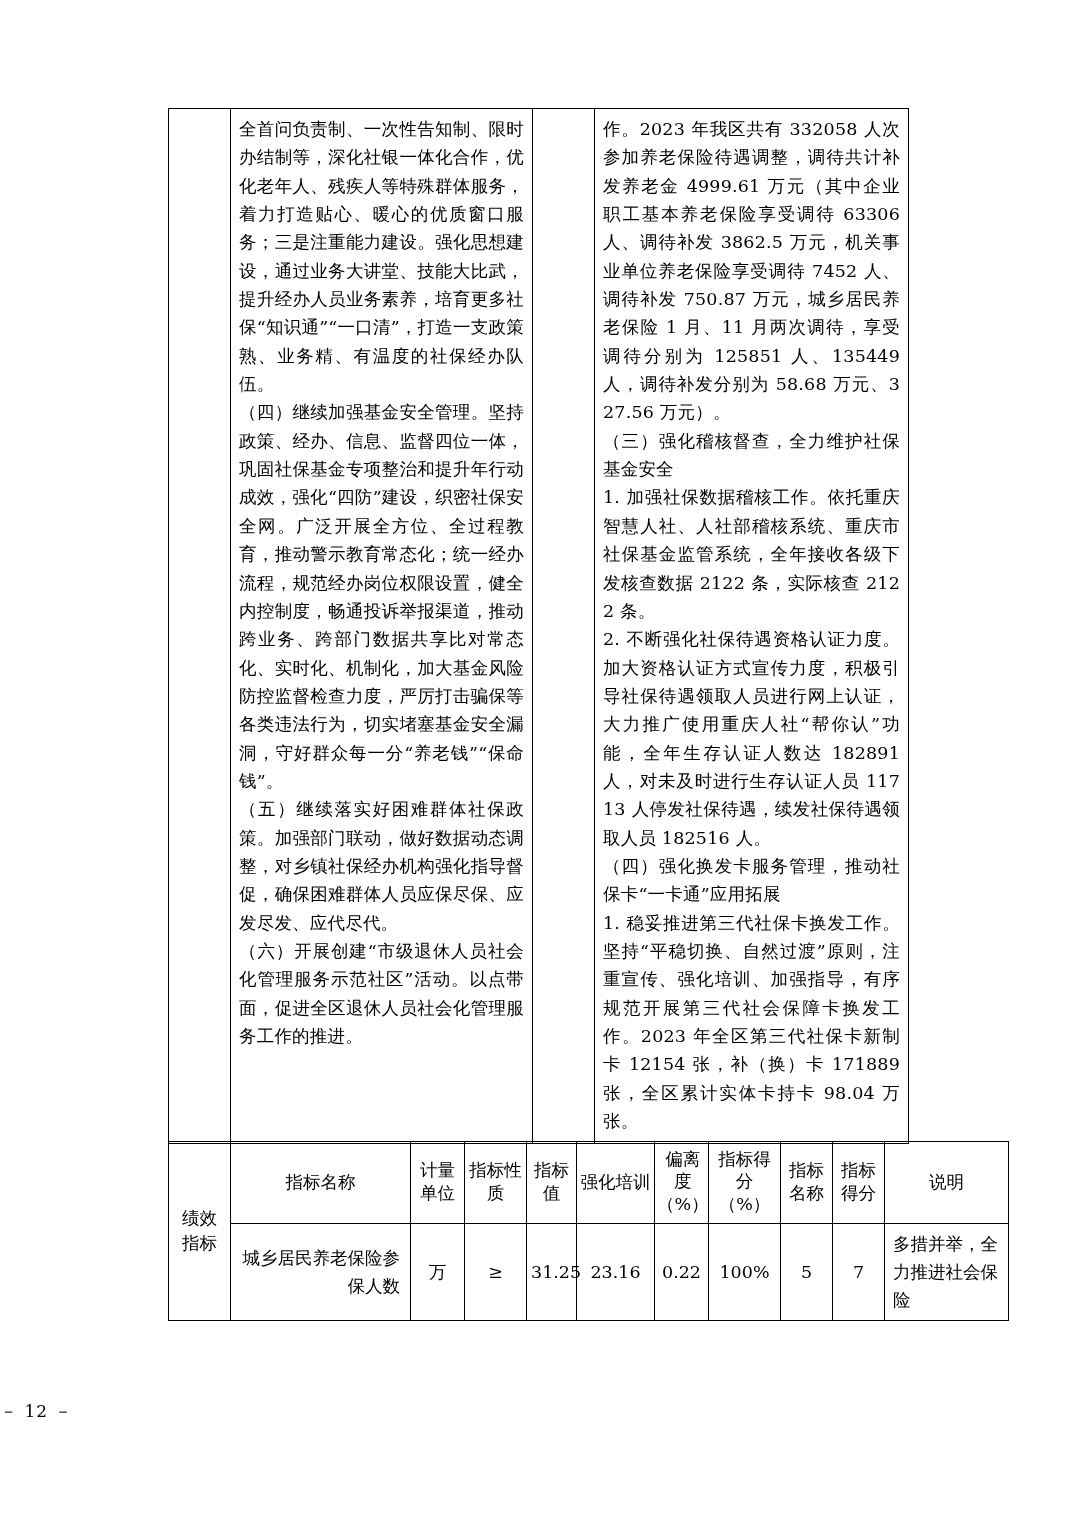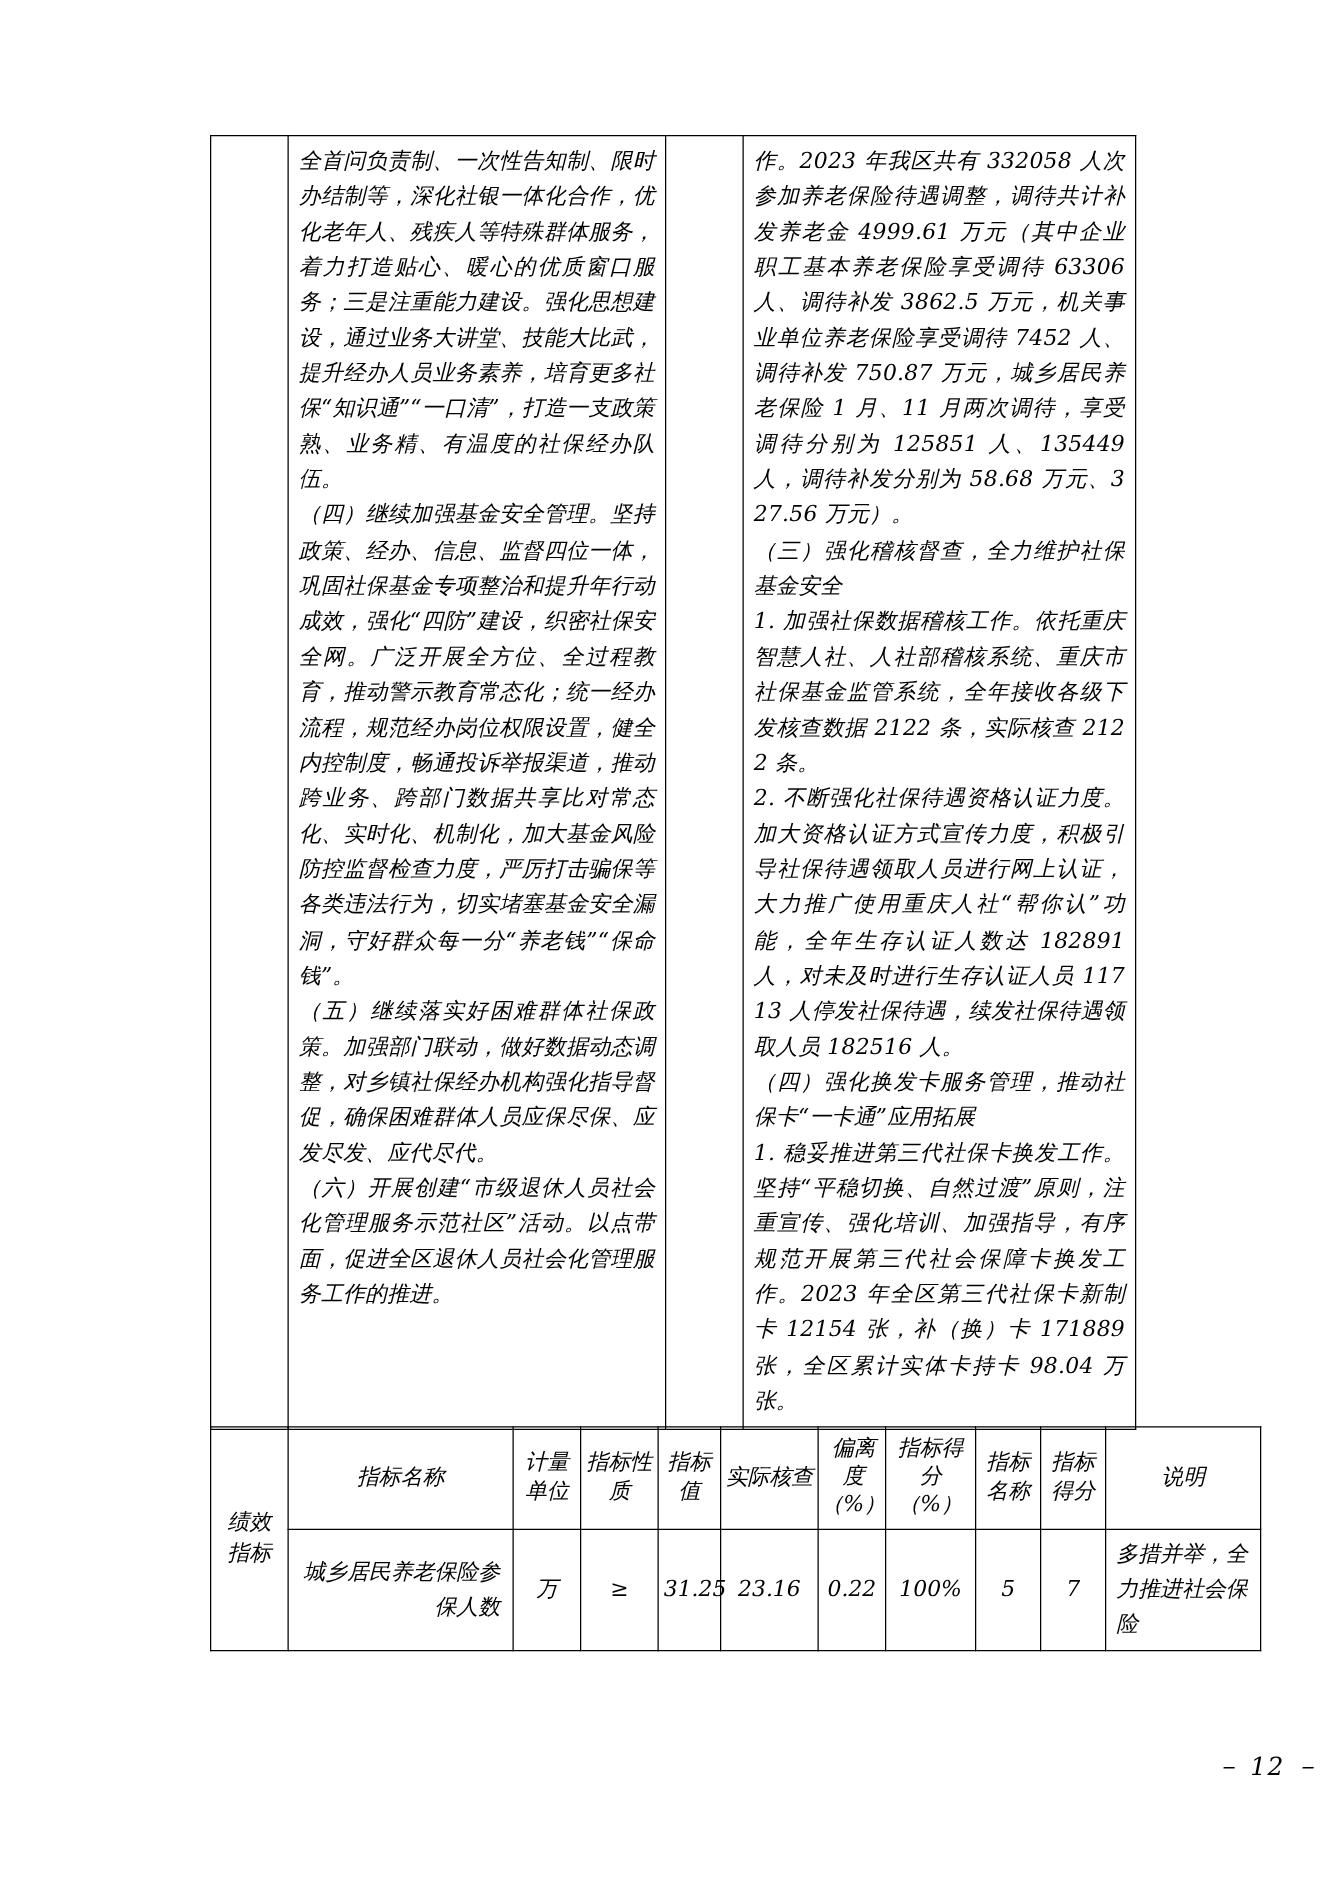--- a/index.html
+++ b/index.html
@@ -13,21 +13,20 @@
     font-family: "DejaVu Serif", "Liberation Serif", serif;
     color: #000000;
     position: relative;
   }
   .page {
     position: absolute;
     left: 0; top: 0;
     width: 1075px;
     height: 1520px;
     box-sizing: border-box;
-    font-style: italic;
   }
   .doc-table {
     position: absolute;
     left: 168px;
     top: 108px;
     width: 740px;
     border-collapse: collapse;
     table-layout: fixed;
   }
   .doc-table td {
@@ -83,22 +82,22 @@
   }
   .vert-narrow {
     display: inline-block;
     line-height: 1.28;
   }
   .footer {
     position: absolute;
     left: 0;
     top: 1400px;
     width: 1056px;
-    text-align: right;
-    font-size: 20px;
+    text-align: left;
+    font-size: 17px;
     letter-spacing: 1px;
   }
 </style>
 </head>
 <body>
 
 <div class="page">
 
   <table class="doc-table">
     <colgroup>
@@ -144,21 +143,21 @@
       <col style="width:124px">
     </colgroup>
     <tbody>
       <tr class="perf-head">
         <td rowspan="2" class="perf-label" style="white-space:pre-line;">绩效
 指标</td>
         <td>指标名称</td>
         <td><span class="vert-narrow">计量单位</span></td>
         <td><span class="vert-narrow">指标性质</span></td>
         <td><span class="vert-narrow">指标值</span></td>
-        <td><span class="vert-narrow">实际核查</span></td>
+        <td><span class="vert-narrow">强化培训</span></td>
         <td><span class="vert-narrow">偏离度（%）</span></td>
         <td><span class="vert-narrow">指标得分（%）</span></td>
         <td><span class="vert-narrow">指标名称</span></td>
         <td><span class="vert-narrow">指标得分</span></td>
         <td>说明</td>
       </tr>
       <tr class="perf-row">
         <td class="name">城乡居民养老保险参保人数</td>
         <td>万</td>
         <td>≥</td>

